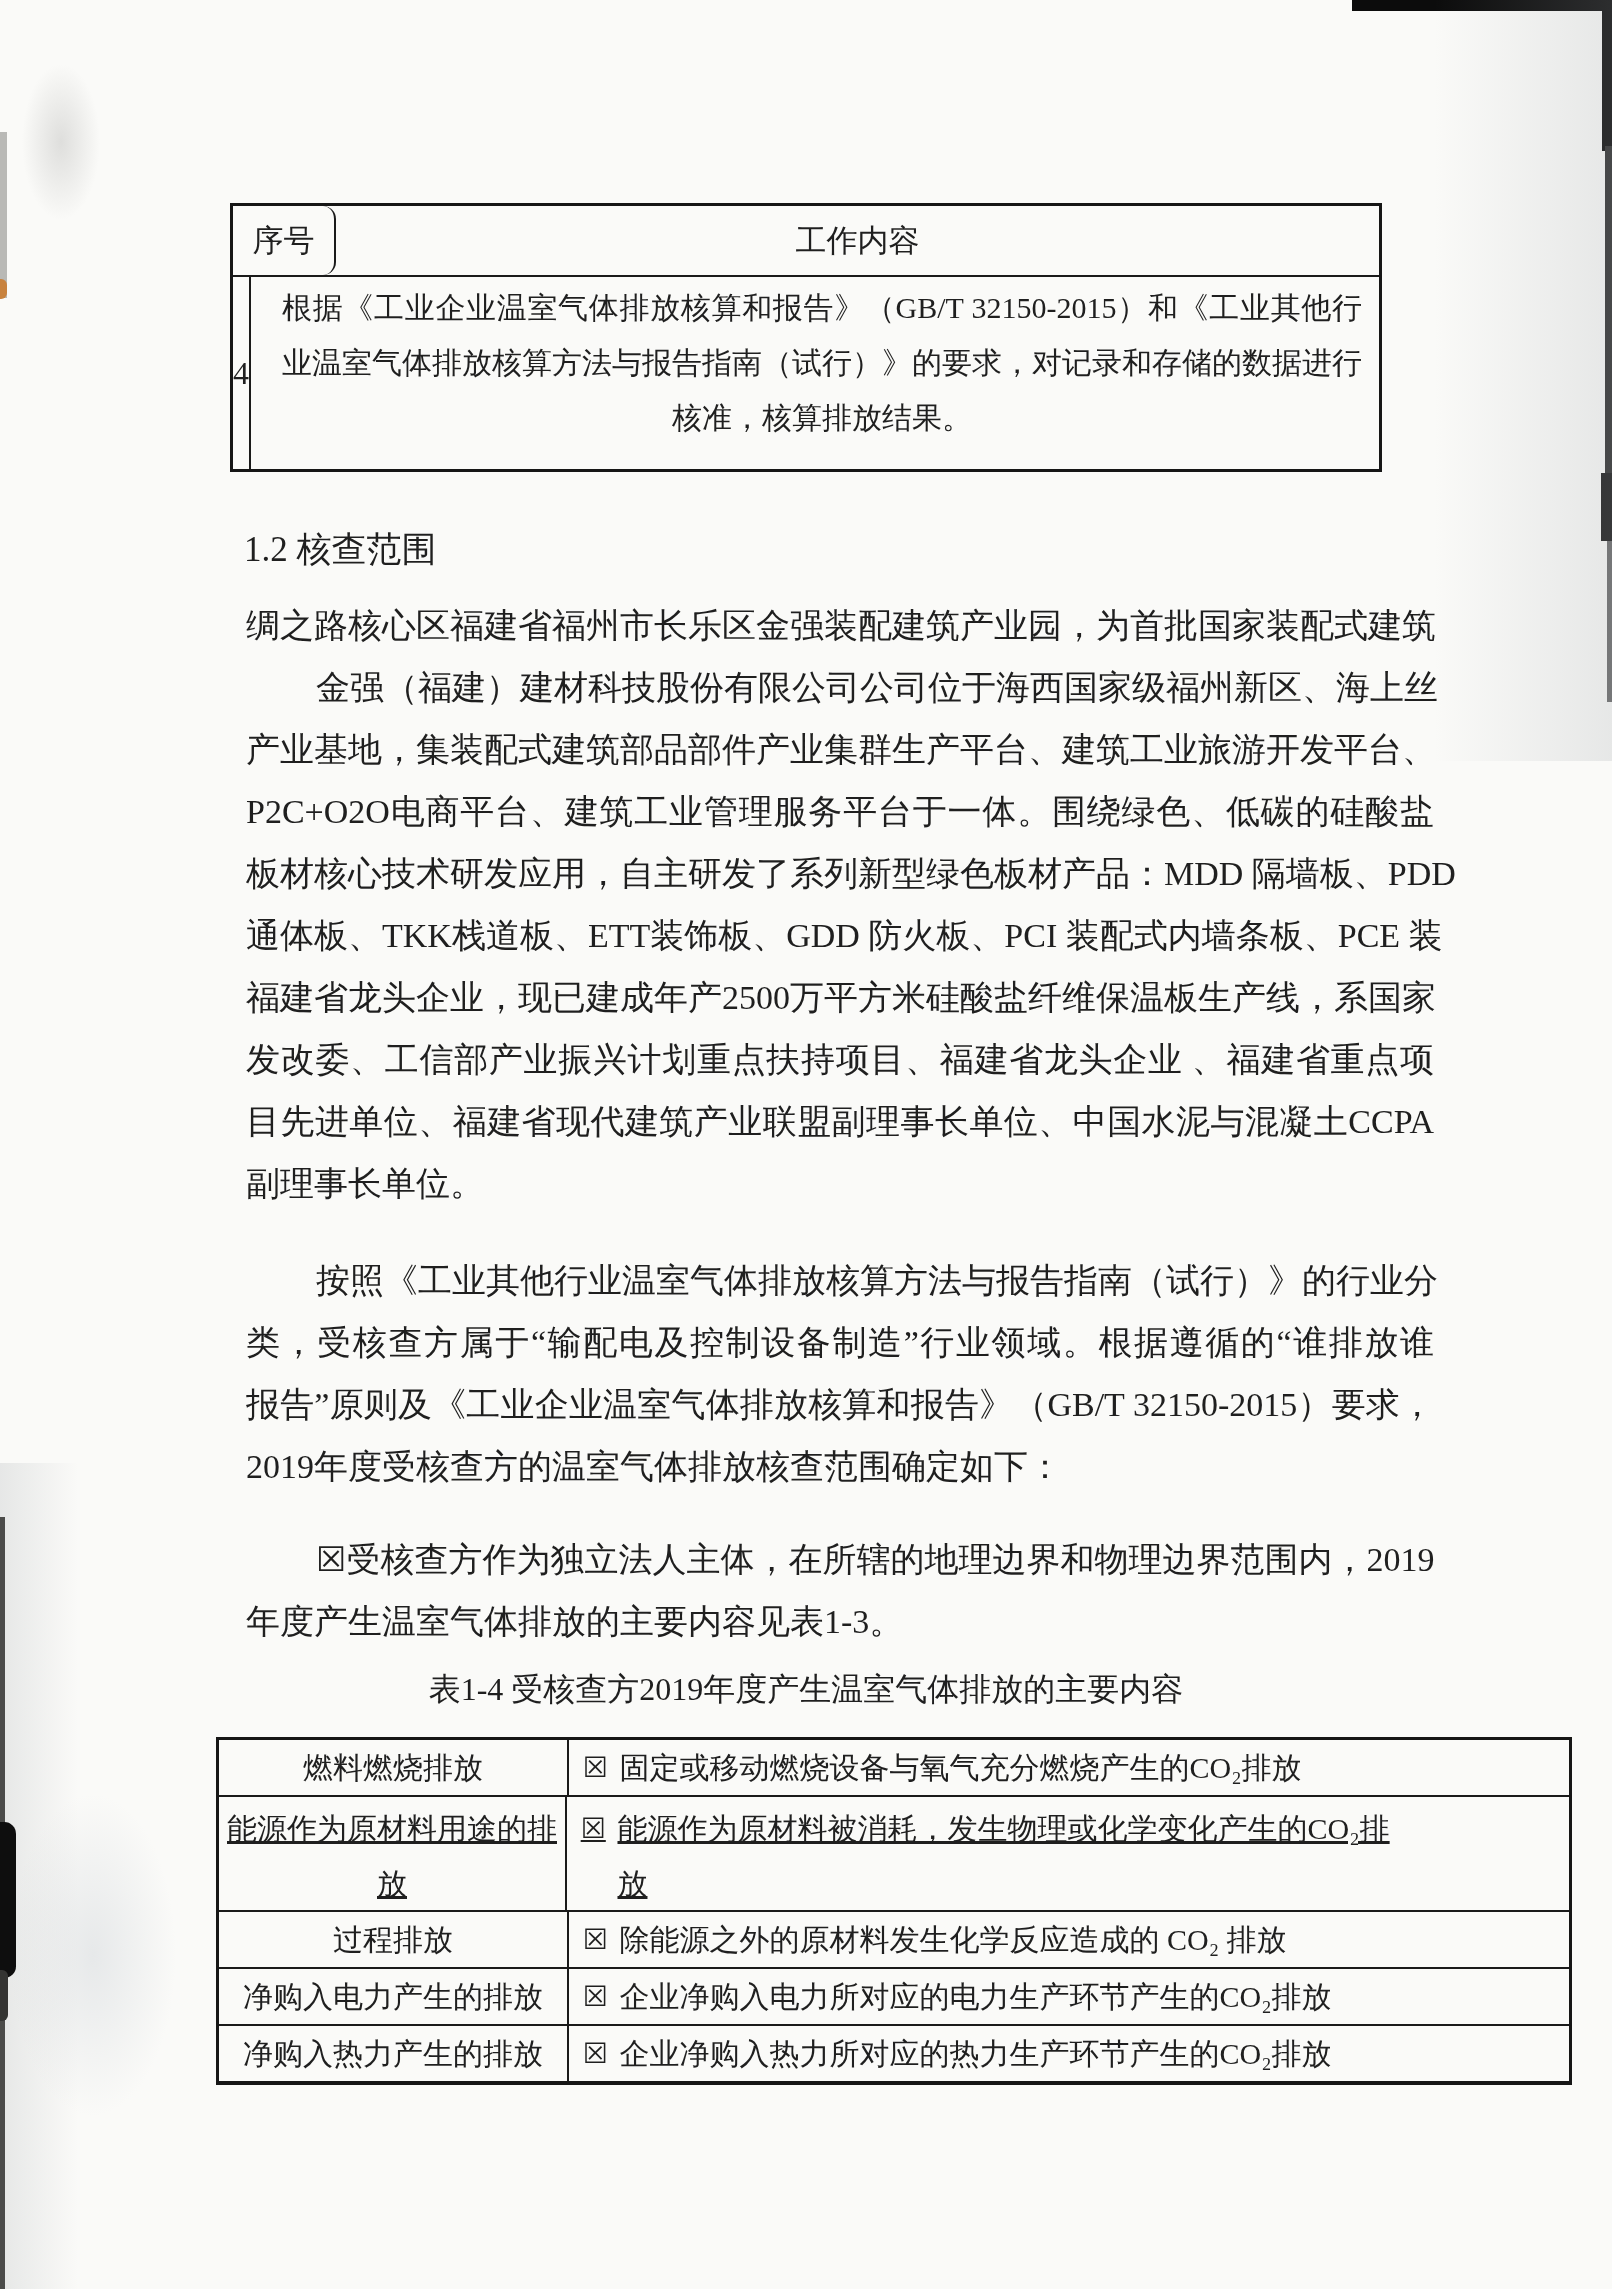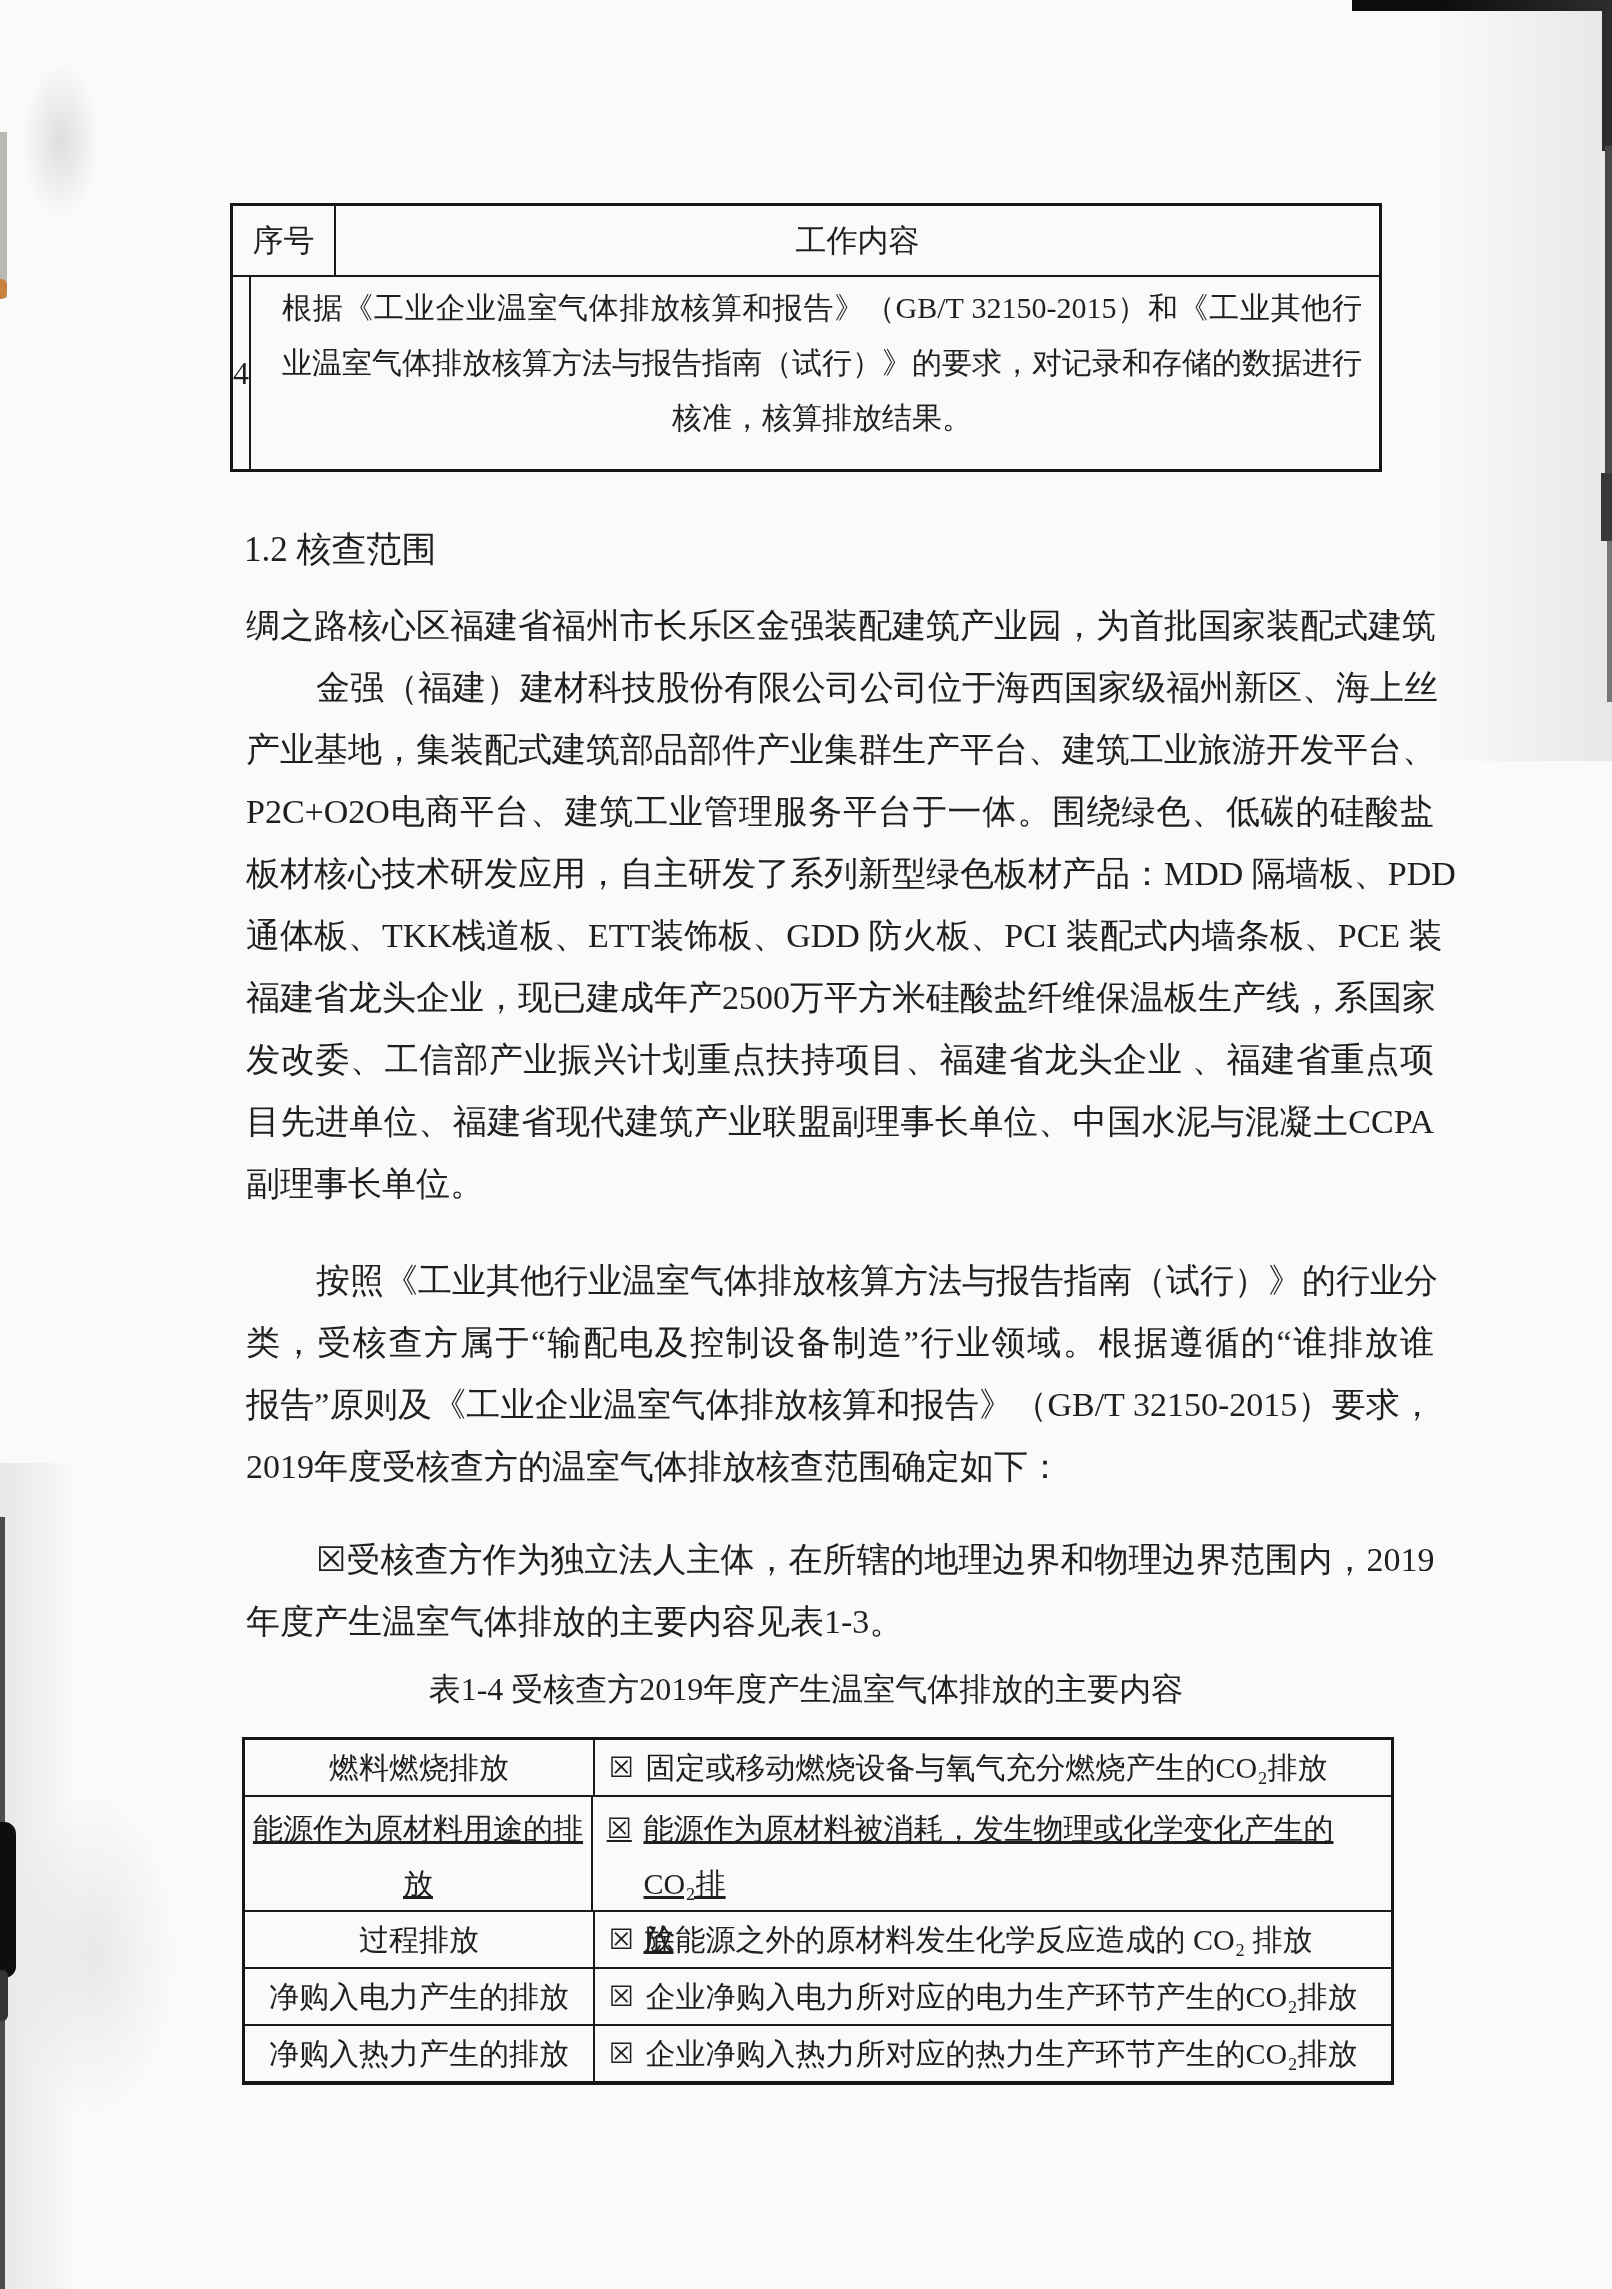--- a/index.html
+++ b/index.html
@@ -29,21 +29,21 @@
     background:linear-gradient(to right,rgba(160,165,170,0),rgba(160,165,170,.22));}
   .a-shade-left{left:0;top:1463px;width:78px;height:827px;
     background:linear-gradient(to right,rgba(150,155,160,.20),rgba(150,155,160,0));}
   .a-haze-bl{left:9.8px;top:1794px;width:166px;height:322px;
     background:radial-gradient(closest-side,rgba(185,192,200,.30),rgba(185,192,200,0));}
 
   
   .table1{left:230px;top:203px;width:1152px;border:3.9px solid #161616;box-sizing:border-box;background:transparent;}
   .t1-header{display:flex;height:69px;border-bottom:2.9px solid #1a1a1a;}
   .t1-h-no{width:101px;border-right:2.9px solid #1a1a1a;display:flex;align-items:center;justify-content:center;
-    font-size:31px;}
+    font-size:31px;border-radius:13px;}
   .t1-h-content{flex:1;display:flex;align-items:center;justify-content:center;font-size:31px;}
   .t1-row{display:flex;height:192px;}
   .t1-num{width:101px;border-right:2.9px solid #1a1a1a;display:flex;align-items:center;justify-content:center;
     font-size:32px;}
   .t1-content{flex:1;padding:2.9px 17.6px 0 31px;font-size:30px;}
   .t1-line{height:55px;line-height:55px;text-align:justify;text-align-last:justify;white-space:nowrap;}
   .t1-line.center{text-align:center;text-align-last:center;}
 
   
   .heading{left:244px;top:528px;font-size:35px;line-height:43px;}
@@ -52,21 +52,21 @@
   .p2{top:1250px;}
   .p3{top:1529px;}
   .ln{height:62px;line-height:62px;font-size:34px;text-align:justify;text-align-last:justify;white-space:nowrap;}
   .ln.ind{padding-left:70px;}
   .ln.last{text-align:left;text-align-last:left;}
 
   
   .caption{left:230px;top:1666px;width:1152px;text-align:center;font-size:32px;line-height:47px;}
 
   
-  .table2{left:242px;top:1737px;width:1152px;border:3.9px solid #161616;border-bottom-width:4.9px;
+  .table2{left:216px;top:1737px;width:1356px;border:3.9px solid #161616;border-bottom-width:4.9px;
     box-sizing:border-box;font-size:30px;}
   .t2-row{display:flex;border-bottom:2.9px solid #1a1a1a;}
   .t2-row:last-child{border-bottom:none;}
   .r-56{height:55px;}
   .r-116{height:113px;}
   .t2-cat{width:348px;border-right:2.9px solid #1a1a1a;display:flex;flex-direction:column;
     align-items:center;justify-content:center;}
   .t2-cat div{line-height:55px;text-align:center;}
   .t2-desc{flex:1;display:flex;align-items:flex-start;padding:0 7.8px 0 13.7px;}
   .t2-check{line-height:55px;margin-right:11.7px;font-family:"DejaVu Sans",sans-serif;font-size:28px;}

